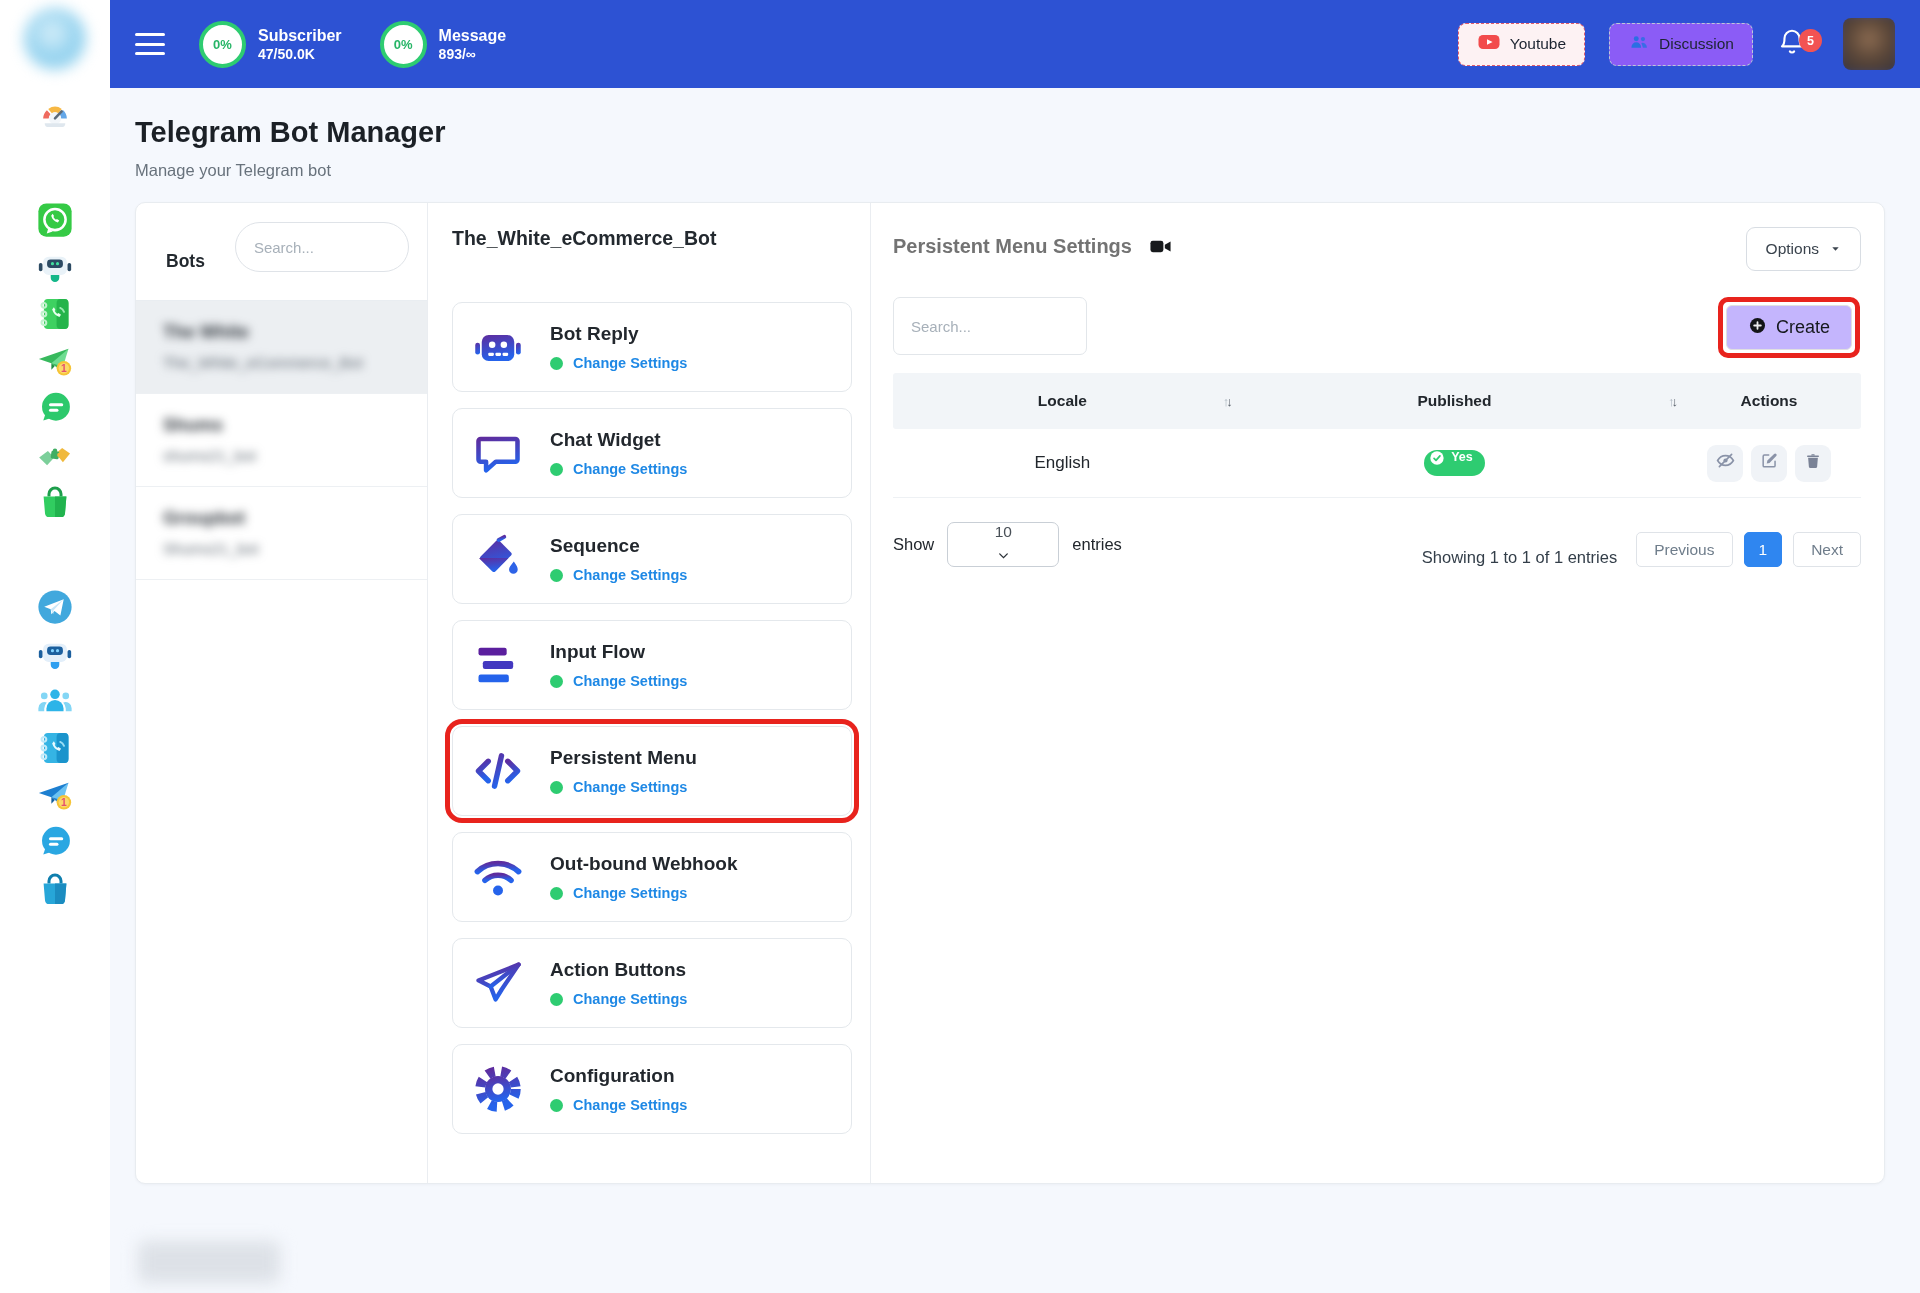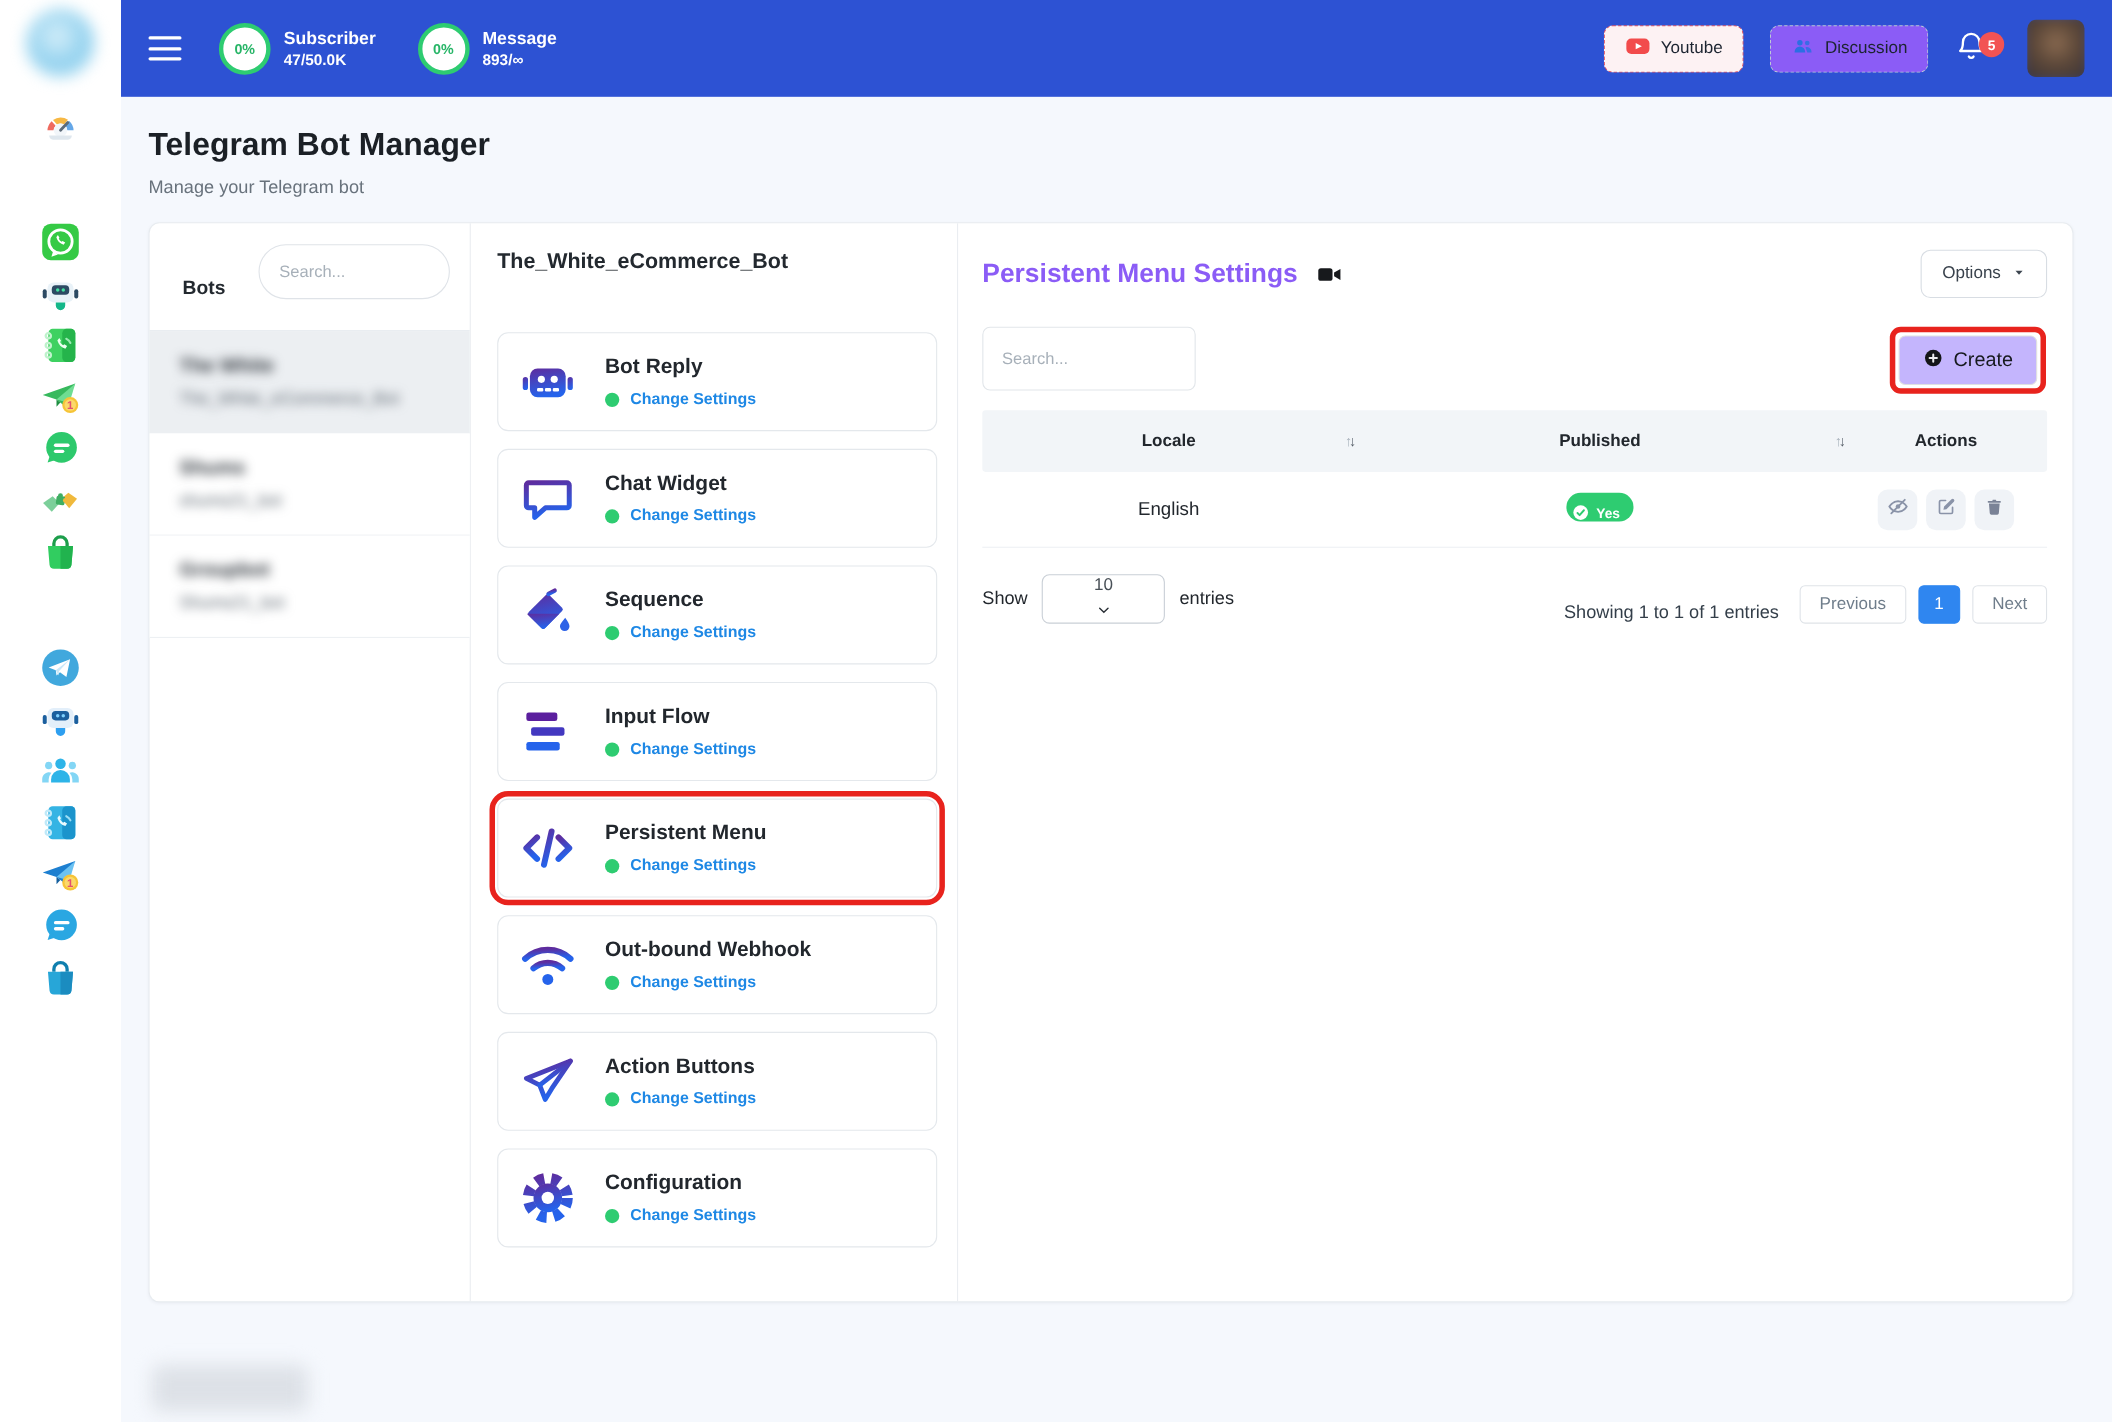--- a/index.html
+++ b/index.html
@@ -74,21 +74,21 @@
   .scard-icon svg { width:100%; height:100%; display:block; }
   .scard-title { font-size:19px; font-weight:700; color:#22272d; margin-bottom:10px; }
   .link-row { display:flex; align-items:center; gap:10px; }
   .dot { width:13px; height:13px; border-radius:50%; background:#2ecc71; }
   .cs-link { font-size:14.5px; font-weight:700; color:#1e88e5; cursor:pointer; }
 
   
   .col-right { flex:1; padding:24px 23px 0 22px; }
   .right-head { display:flex; align-items:flex-start; justify-content:space-between; }
   .rh-title-row { display:flex; align-items:center; gap:17px; margin-top:8px; }
-  .rh-title { font-size:24px; font-weight:700; color:#8b5cf6; }
+  .rh-title { font-size:20px; font-weight:700; color:#737373; }
   .cam { width:23px; height:23px; }
   .btn-options { display:flex; align-items:center; gap:11px; height:44px; padding:0 19px; border:1px solid #d8dde3;
                  border-radius:9px; background:#fff; font-size:15.5px; color:#39424c; cursor:pointer; }
   .toolbar { display:flex; align-items:flex-start; justify-content:space-between; margin-top:26px; }
   .search-box { width:194px; height:58px; border:1px solid #e2e6ea; border-radius:7px; padding:0 17px;
                 font-size:15px; color:#59636d; outline:none; font-family:"Liberation Sans",sans-serif; }
   .search-box::placeholder { color:#a7b0b9; }
   .red-box { outline:5px solid #e8231d; outline-offset:3px; margin:8px 9px 0 0; border-radius:2px; }
   .create-btn { display:flex; align-items:center; gap:9px; height:45px; padding:0 21px; background:#c4b5fd;
                 border:1px solid #e0e0e1; border-radius:6px; font-size:18px; color:#16191d; cursor:pointer; }
@@ -96,21 +96,21 @@
   .dtable { margin-top:18px; }
   .t-head { display:grid; grid-template-columns:35% 46% 19%; background:#f2f5f8; height:56px; align-items:center;
             font-size:15.5px; font-weight:700; color:#22272d; border-radius:3px; }
   .th { text-align:center; position:relative; cursor:pointer; }
   .sort { position:absolute; right:2px; top:50%; transform:translateY(-50%); font-size:13px; color:#a9b2bc;
           letter-spacing:-3px; font-weight:400; }
   .sort b { color:#565e68; font-weight:400; }
   .t-row { display:grid; grid-template-columns:35% 46% 19%; height:69px; align-items:center;
            border-bottom:1px solid #eef1f4; font-size:17px; color:#22272d; }
   .td-c { text-align:center; }
-  .yes-badge { display:inline-flex; align-items:flex-end; gap:6px; background:#2ecc71; color:#fff; font-size:12.5px;
+  .yes-badge { display:inline-flex; align-items:flex-start; gap:6px; background:#2ecc71; color:#fff; font-size:12.5px;
                font-weight:700; height:26px; padding:0 12px 0 5px; border-radius:14px; }
   .actions { display:flex; gap:8px; justify-content:center; }
   .act-btn { width:36px; height:37px; background:#f0f3f7; border-radius:9px; display:flex; align-items:center;
              justify-content:center; cursor:pointer; }
 
   .table-foot { display:flex; justify-content:space-between; margin-top:24px; }
   .show-row { display:flex; align-items:center; gap:13px; font-size:16.5px; color:#22272d; }
   .select { width:112px; height:45px; border:1px solid #c9cfd6; border-radius:7px; display:flex; align-items:center;
             justify-content:space-between; padding:0 14px; font-size:15.5px; color:#495057; cursor:pointer; background:#fff;flex-direction:column; }
   .foot-right { display:flex; flex-direction:row; align-items:flex-end; gap:19px; margin-top:-2px; }

